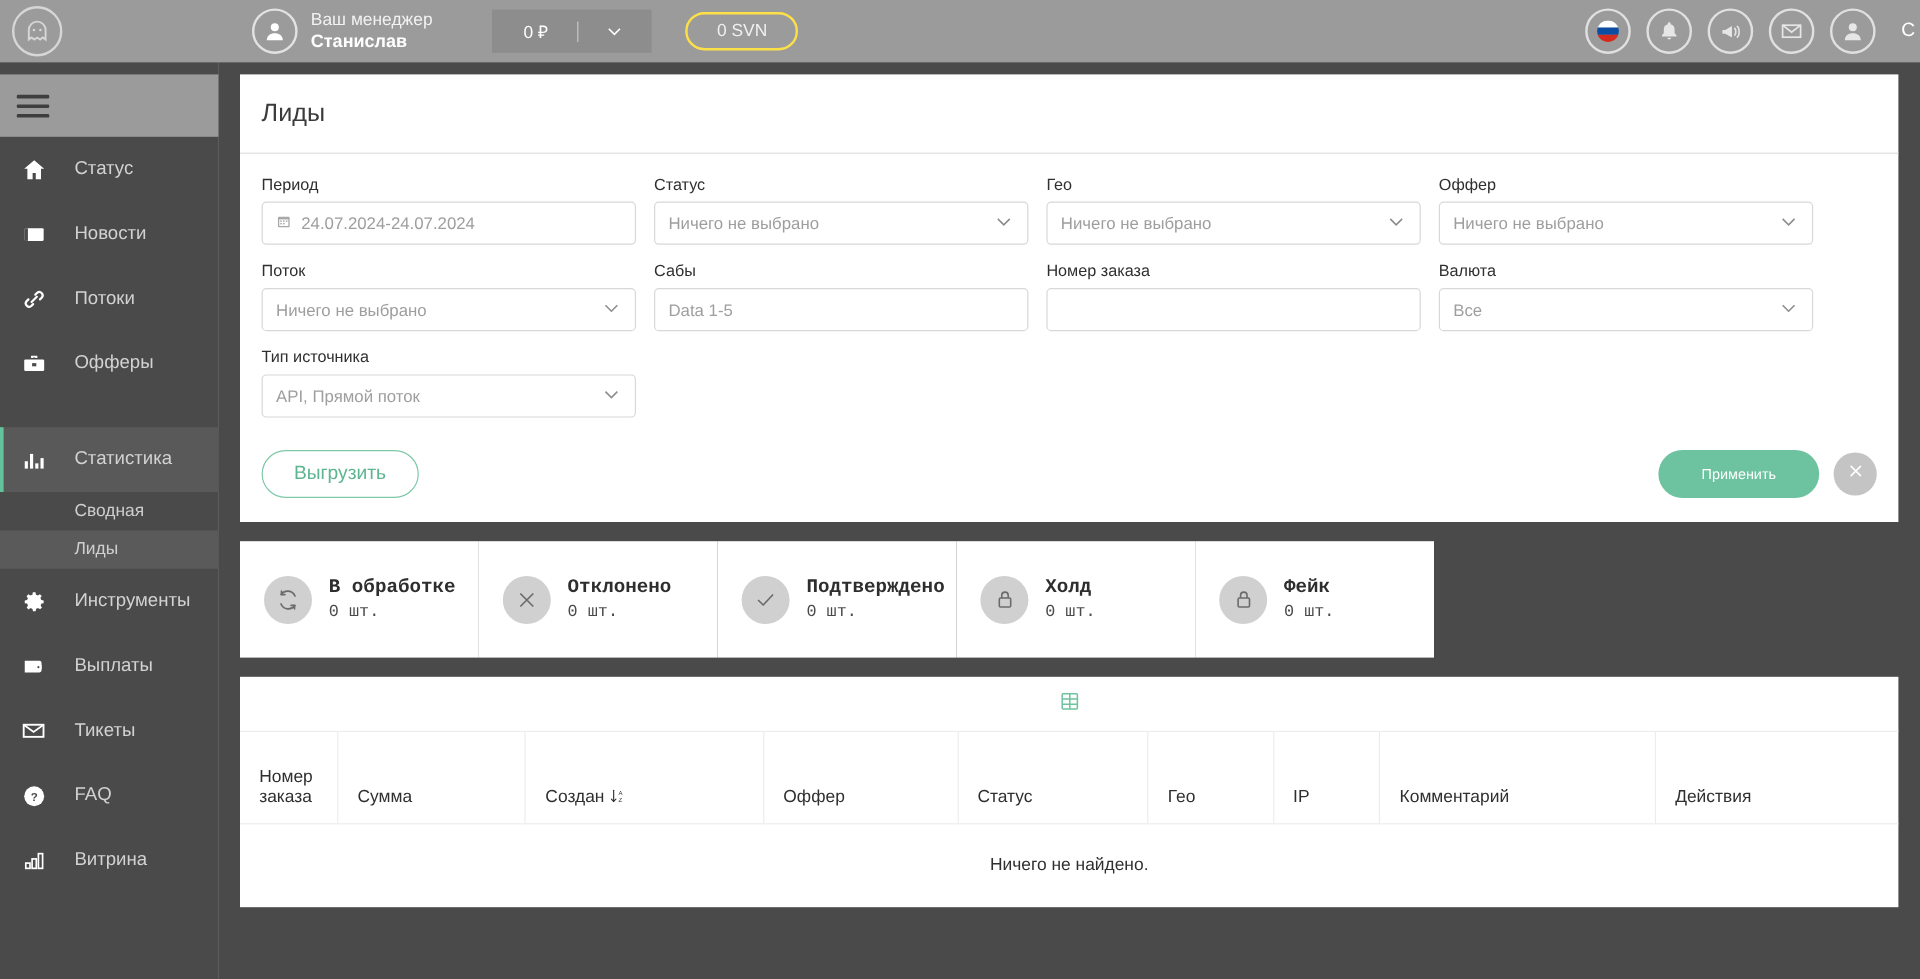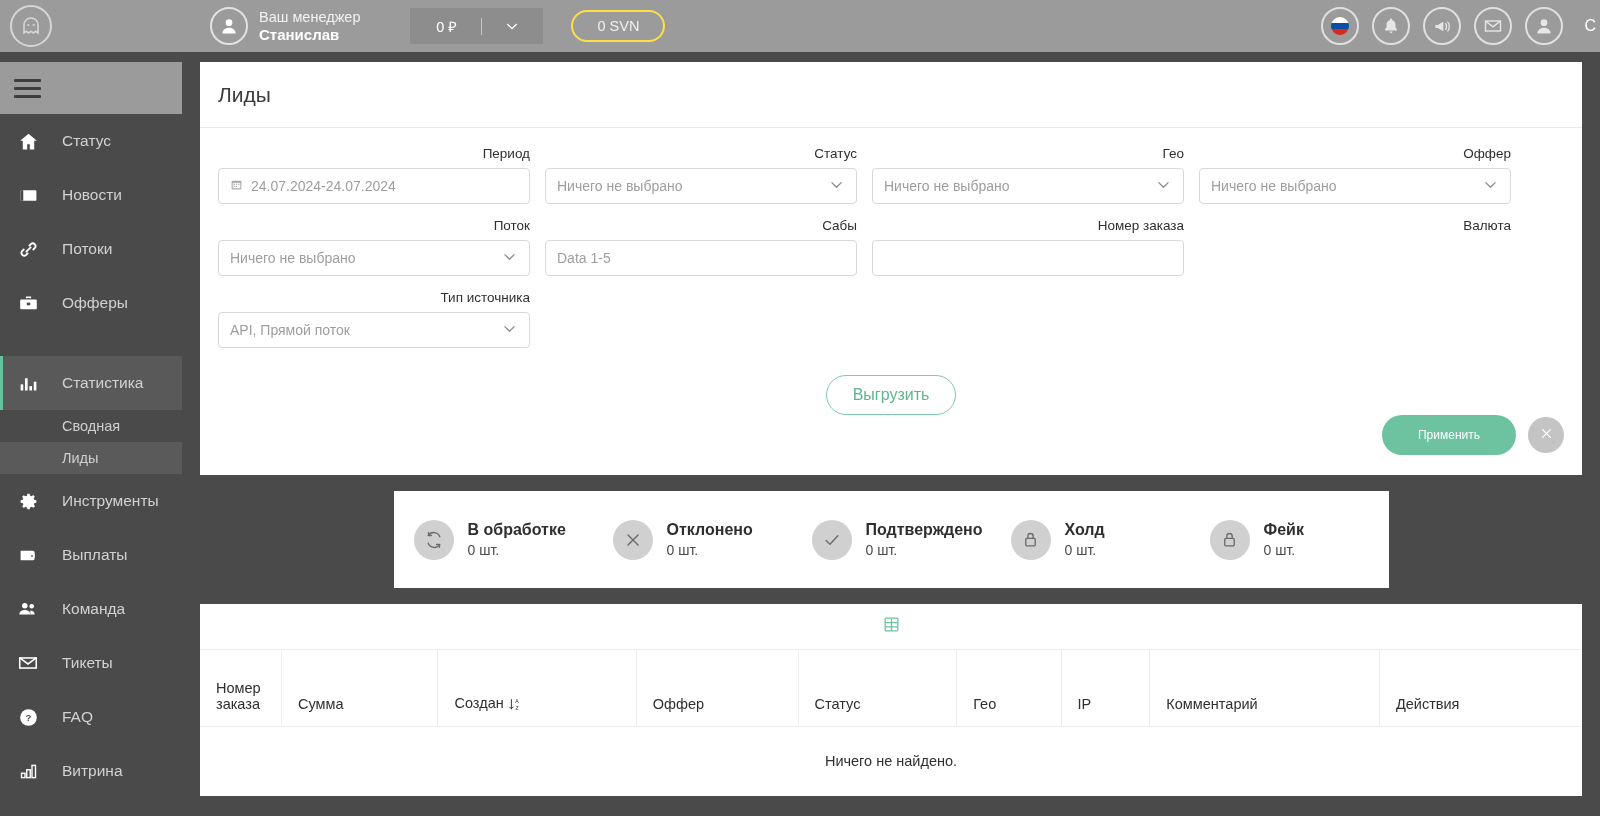--- a/index.html
+++ b/index.html
@@ -81,48 +81,48 @@
 
   
   .main { position: absolute; top: 52px; left: 182px; right: 0; bottom: 0; background: #4a4a4a; }
   .panel { background: #ffffff; margin: 0 18px; }
 
   .title-panel { height: 66px; display: flex; align-items: center; padding-left: 18px;
                  border-bottom: 1px solid #e9e9e9; margin-top: 10px; }
   .title-panel h1 { font-size: 21px; color: #3b3b3b; font-weight: 400; }
 
   .filters { padding: 18px 18px 20px 18px; }
-  .frow { display: flex; gap: 15px; text-align: right; }
+  .frow { display: flex; gap: 15px; }
   .fcell { width: 312px; margin-bottom: 14px; }
   .flabel { font-size: 13.5px; color: #2f2f2f; margin-bottom: 7px; }
   .fctrl {
     height: 36px; border: 1px solid #d8d8d8; border-radius: 4px;
     display: flex; align-items: center; padding: 0 11px; gap: 8px;
     font-size: 14px; color: #9e9e9e; background: #fff;
   }
   .fctrl .caret { margin-left: auto; }
 
-  .actions { display: flex; align-items: center; margin-top: 13px; flex-direction: column; }
+  .actions { display: flex; align-items: flex-end; margin-top: 13px; }
   .btn-outline {
     height: 40px; padding: 0 26px; border: 1px solid #7ec9a8; border-radius: 21px;
     color: #5cb58e; font-size: 16px; background: #fff;
     display: flex; align-items: center; justify-content: center;
   }
   .btn-primary {
     height: 40px; padding: 0 36px; border-radius: 21px; background: #6dc3a0;
     color: #ffffff; font-size: 12px; border: none;
     display: flex; align-items: center; justify-content: center;
   }
   .btn-close {
     margin-left: 12px; width: 36px; height: 36px; border-radius: 50%;
     background: #c4c4c4; display: flex; align-items: center; justify-content: center;
   }
 
   
-  .cards { display: flex; gap: 0; margin: 16px 18px 0 18px; justify-content: center; }
+  .cards { display: flex; gap: 0; margin: 16px 18px 0 18px; justify-content: flex-start; font-family: Liberation Mono, monospace; }
   .card {
     width: 199px; height: 97px; background: #fff;
     display: flex; align-items: center; gap: 14px; padding-left: 20px;
   }
   .card-ico {
     width: 40px; height: 40px; border-radius: 50%; background: #d0d0d0; flex: 0 0 40px;
     display: flex; align-items: center; justify-content: center;
   }
   .card-title { font-size: 16px; color: #2e2e2e; font-weight: 700; line-height: 1.35; }
   .card-sub { font-size: 14px; color: #4a4a4a; line-height: 1.35; }
@@ -307,31 +307,20 @@
       <span class="ico">
         <svg width="21" height="21" viewBox="0 0 24 24" fill="#ffffff">
           <path d="M3 6.5h14a2 2 0 0 1 2 2v7a2 2 0 0 1-2 2H3z"></path>
           <path d="M19 10.5h-4a2 2 0 0 0 0 4h4z" fill="#ffffff"></path>
           <circle cx="16" cy="12.5" r="1" fill="#4a4a4a"></circle>
         </svg>
       </span>
       <span>Выплаты</span>
     </div>
 
-    <div class="nav-item">
-      <span class="ico">
-        <svg width="22" height="22" viewBox="0 0 24 24" fill="#ffffff">
-          <circle cx="8.5" cy="8.5" r="3"></circle>
-            <circle cx="16" cy="9" r="2.5"></circle>
-          <path d="M2.5 18c0-3 2.7-4.8 6-4.8s6 1.8 6 4.8z"></path>
-          <path d="M14.5 13.6c2.6 0 4.8 1.5 4.8 4.4h-4.8z"></path>
-        </svg>
-      </span>
-      <span>Команда</span>
-    </div>
 
     <div class="nav-item">
       <span class="ico">
         <svg width="22" height="22" viewBox="0 0 24 24" fill="none" stroke="#ffffff" stroke-width="1.7">
           <rect x="3" y="6.5" width="18" height="11"></rect>
             <path d="M3 6.5l9 6.5 9-6.5"></path>
         </svg>
       </span>
       <span>Тикеты</span>
     </div>
@@ -445,20 +434,28 @@
 
       <div class="fcell">
         <div class="flabel">Номер заказа</div>
         <div class="fctrl">
           <span></span>
         </div>
       </div>
 
       <div class="fcell">
         <div class="flabel">Валюта</div>
+        <div class="fctrl">
+          <span>Все</span>
+          <span class="caret">
+            <svg width="17" height="17" viewBox="0 0 24 24" fill="none" stroke="#8d8d8d" stroke-width="1.9">
+                <path d="M5 9l7 7 7-7"></path>
+              </svg>
+          </span>
+        </div>
       </div>
     </div>
 
     <div class="frow">
       <div class="fcell">
         <div class="flabel">Тип источника</div>
         <div class="fctrl">
           <span>API, Прямой поток</span>
           <span class="caret">
             <svg width="17" height="17" viewBox="0 0 24 24" fill="none" stroke="#8d8d8d" stroke-width="1.9">

